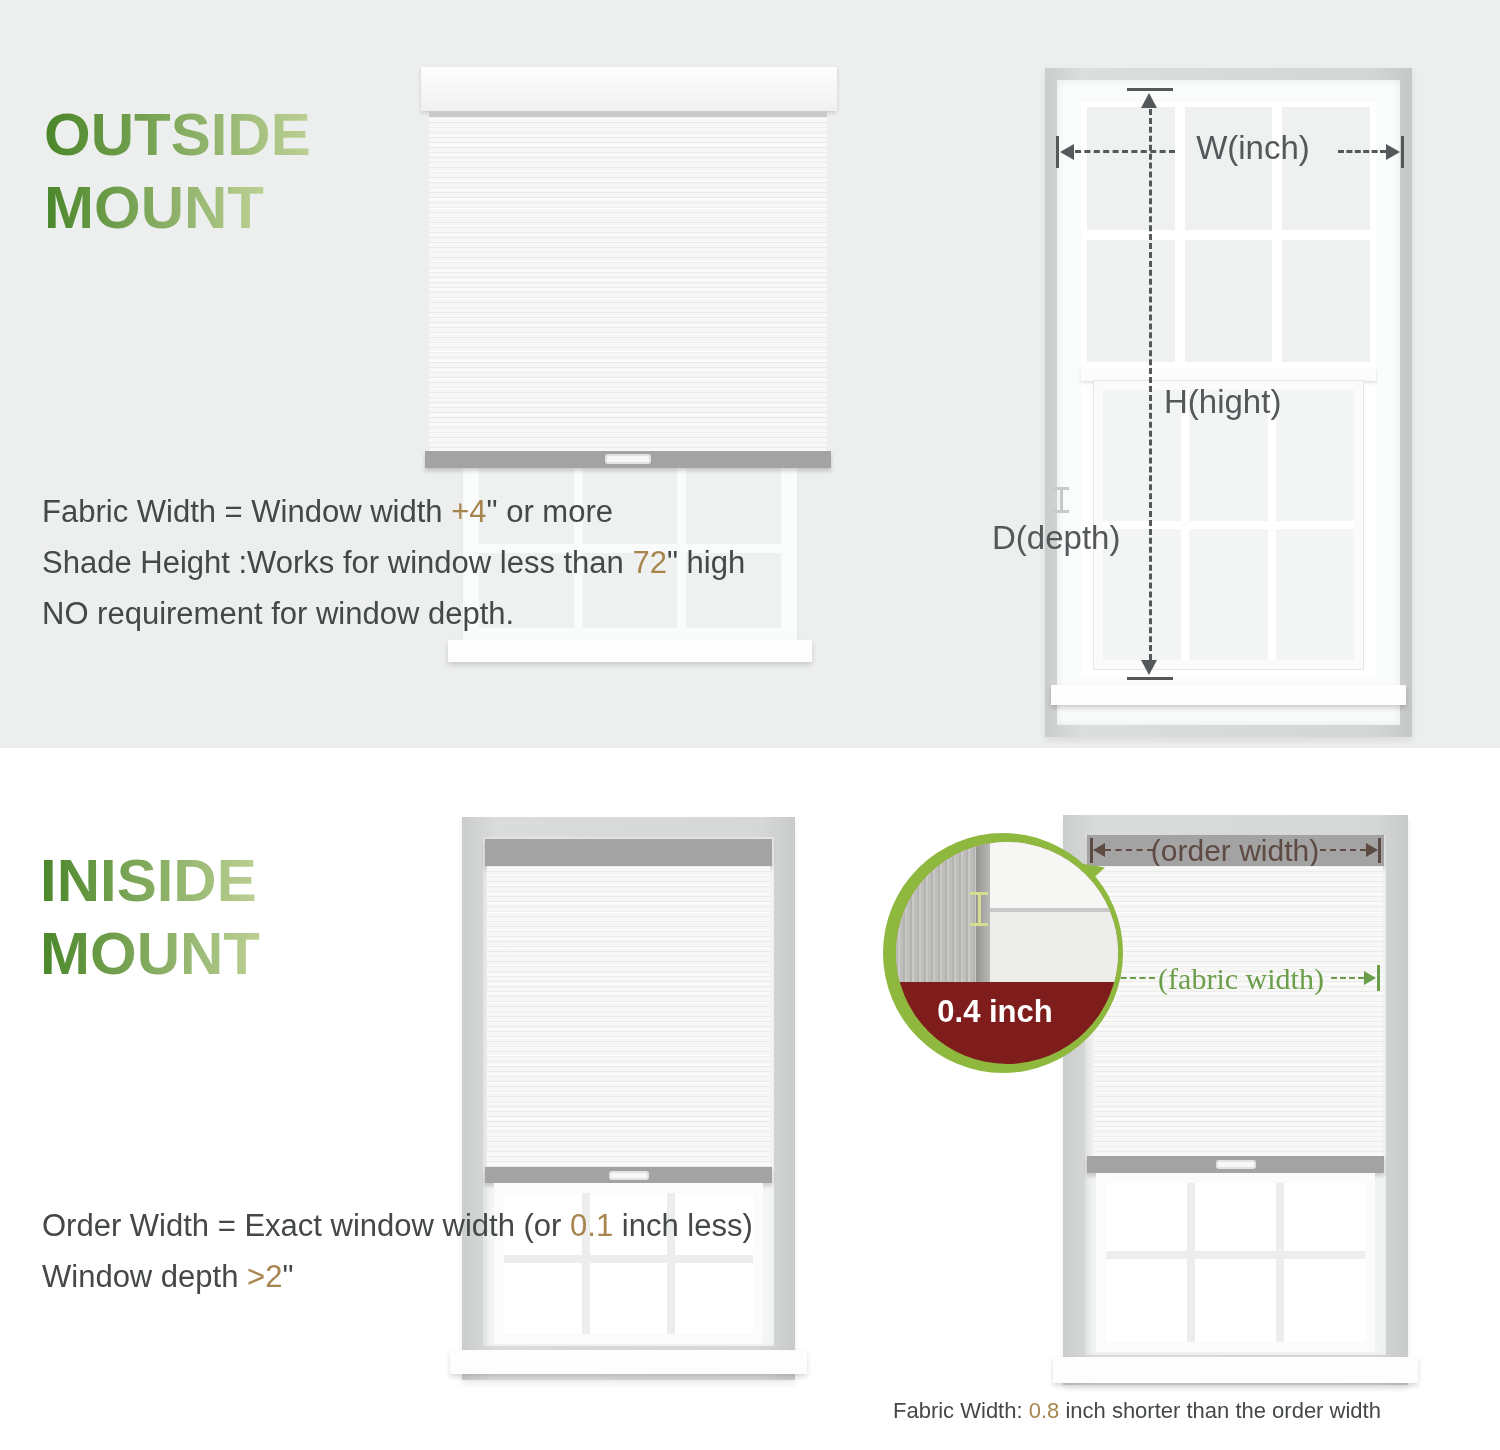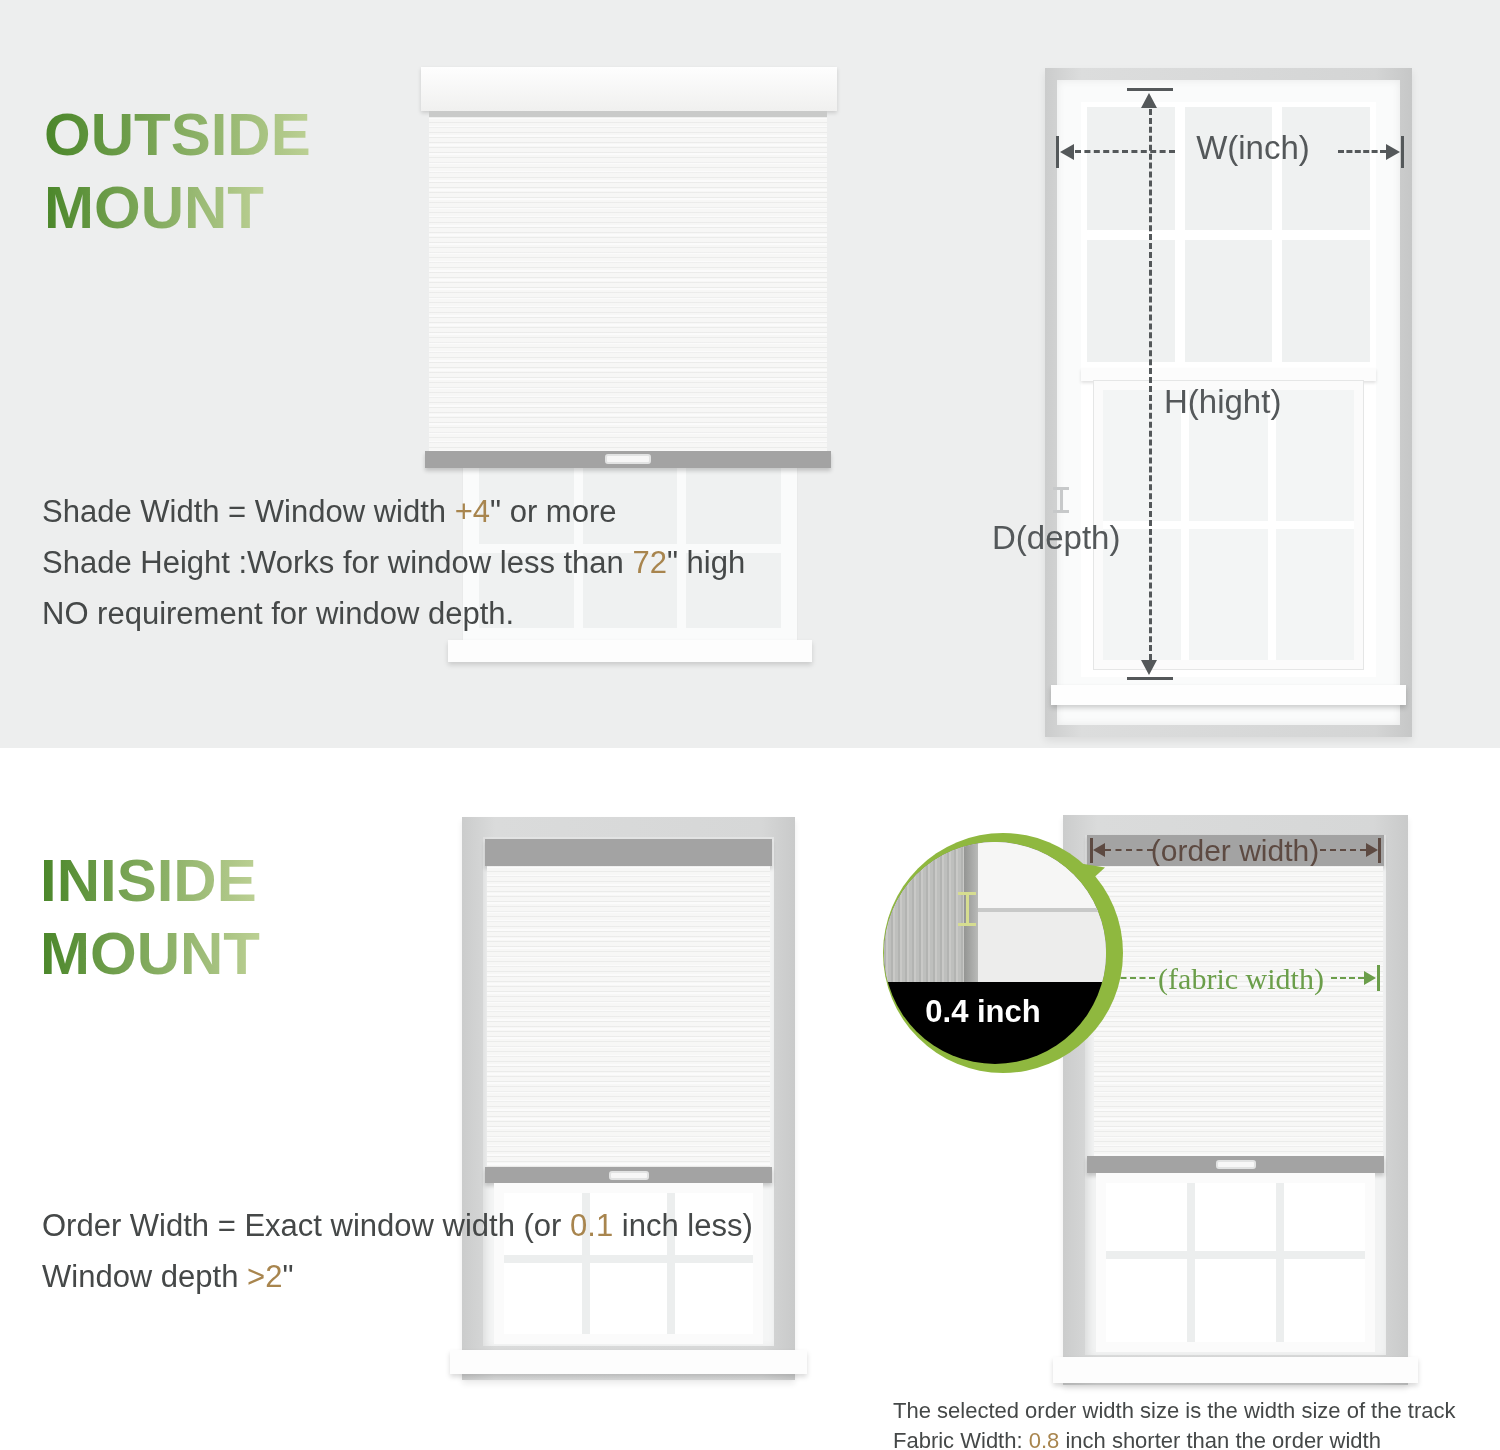--- a/index.html
+++ b/index.html
@@ -103,21 +103,21 @@
   .ir-win{position:absolute;left:11px;right:11px;top:338px;bottom:3px;background:#eceeee;border:10px solid #fbfbfb;}
   .ir-win .grid3x2{position:absolute;left:0;top:0;right:0;bottom:0;grid-template-rows:68px 1fr;gap:8px;}
   .ir-sill{position:absolute;left:-10px;right:-10px;bottom:2px;height:26px;background:#fdfdfd;box-shadow:0 3px 5px rgba(0,0,0,0.15);}
   .ow-label{position:absolute;left:62px;width:172px;top:0;line-height:31px;text-align:center;font-size:30px;color:#5d4a42;}
   .fw-arrow{position:absolute;left:2px;right:2px;top:95px;height:36px;}
   .fw-label{position:absolute;left:55px;width:180px;top:1px;text-align:center;font-size:30px;color:#6b9e4a;}
 
   
   .mag-pointer{left:1020px;top:845px;width:85px;height:80px;background:#8fb83f;clip-path:polygon(8% 12%,100% 28%,26% 100%);z-index:4;}
   .mag{left:883px;top:833px;width:240px;height:240px;border-radius:50%;background:#8fb83f;z-index:5;}
-  .mag-inner{position:absolute;left:1px;top:9px;width:222px;height:222px;border-radius:50%;overflow:hidden;background:#000000;}
+  .mag-inner{position:absolute;left:13px;top:9px;width:222px;height:222px;border-radius:50%;overflow:hidden;background:#7f1d1d;}
   .mag-photo{position:absolute;left:0;top:0;width:100%;height:140px;background:#f2f2f1;}
   .mag-wood{position:absolute;left:0;top:0;width:80px;height:140px;background:repeating-linear-gradient(90deg,#b3b4b2 0 2px,#c9c9c7 2px 4px,#bebfbd 4px 7px);}
   .mag-gap{position:absolute;left:80px;top:0;width:14px;height:140px;background:linear-gradient(90deg,#949593,#b9bab8);}
   .mag-white{position:absolute;left:94px;right:0;top:0;height:66px;background:#f6f6f5;}
   .mag-lower{position:absolute;left:94px;right:0;top:66px;height:74px;background:#ededec;border-top:4px solid #c8c9c8;box-sizing:border-box;}
   .mag-marker{left:74px;top:50px;width:18px;height:34px;color:#d6dd90;z-index:2;}
   .mag-label{position:absolute;left:0;right:24px;top:152px;text-align:center;font-size:31px;font-weight:700;color:#ffffff;}
 </style>
 </head>
 <body>
@@ -189,21 +189,21 @@
   <span class="abs tri tri-down" style="left:1141px;top:660px;"></span>
   <span class="abs tick-h" style="left:1127px;top:677px;width:46px;"></span>
   <span class="abs meas-label" style="left:1164px;top:383px;">H(hight)</span>
 
   <span class="abs ibeam depth-bracket">
       <span></span>
     </span>
   <span class="abs meas-label" style="left:992px;top:519px;z-index:3;">D(depth)</span>
 
   <div class="abs note note-top">
-    <div><span>Shade Width = Window width </span><span class="hl">+4</span><span>" or more</span></div>
+    <div><span>Fabric Width = Window width </span><span class="hl">+4</span><span>" or more</span></div>
     <div><span>Shade Height :Works for window less than </span><span class="hl">72</span><span>" high</span></div>
     <div><span>NO requirement for window depth.</span><span class="hl"></span><span></span></div>
   </div>
 
   <h1 class="abs title t-inside">
     <span class="tline">INISIDE</span>
     <span class="tline">MOUNT</span>
   </h1>
 
   <div class="abs imc">
@@ -281,17 +281,16 @@
       <div class="mag-label">0.4 inch</div>
     </div>
   </div>
 
   <div class="abs note note-bottom">
     <div><span>Order Width = Exact window width (or </span><span class="hl">0.1</span><span> inch less)</span></div>
     <div><span>Window depth </span><span class="hl">&gt;2</span><span>"</span></div>
   </div>
 
   <div class="abs footnote">
-    <div><span>The selected order width size is the width size of the track</span><span class="hl"></span><span></span></div>
     <div><span>Fabric Width: </span><span class="hl">0.8</span><span> inch shorter than the order width</span></div>
   </div>
 
 </div>
 
 </body></html>

